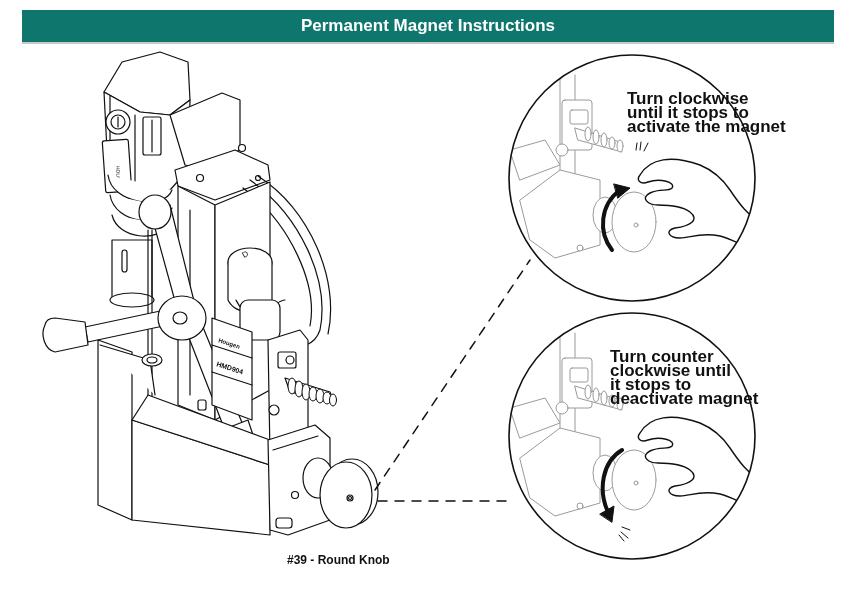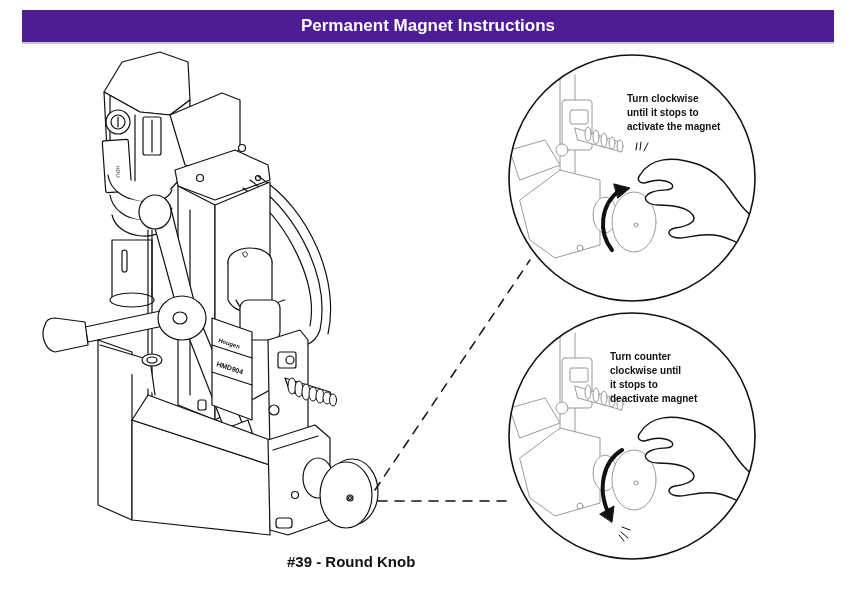--- a/index.html
+++ b/index.html
@@ -1,31 +1,31 @@
 <!DOCTYPE html>
 <html><head>
 <meta charset="utf-8">
 <style>
   html, body { margin: 0; padding: 0; background: #ffffff; }
   body { width: 868px; height: 606px; position: relative; overflow: hidden;
          font-family: "Liberation Sans", sans-serif; }
   .header-bar {
     position: absolute; left: 22px; top: 10px; width: 812px; height: 32px;
-    background: #4c1d95; color: #ffffff; display: flex; align-items: center;
+    background: #0f766e; color: #ffffff; display: flex; align-items: center;
     justify-content: center; font-weight: bold; font-size: 17px;
     border-bottom: 2px solid #c9c9c9;
   }
   .canvas { position: absolute; left: 0; top: 0; width: 868px; height: 606px; }
   .callout-text {
-    position: absolute; font-weight: bold; font-size: 10px; line-height: 14px;
+    position: absolute; font-weight: bold; font-size: 17px; line-height: 14px;
     color: #111111; white-space: pre-line;
   }
   .caption {
     position: absolute; left: 287px; top: 553px; font-weight: bold;
-    font-size: 15px; color: #111111;
+    font-size: 12px; color: #111111;
   }
 </style>
 </head>
 <body>
 
 <div class="header-bar">
   <span>Permanent Magnet Instructions</span>
 </div>
 
 <svg class="canvas" viewBox="0 0 868 606" xmlns="http://www.w3.org/2000/svg" fill="none" stroke="#111" stroke-linejoin="round" stroke-linecap="round">

